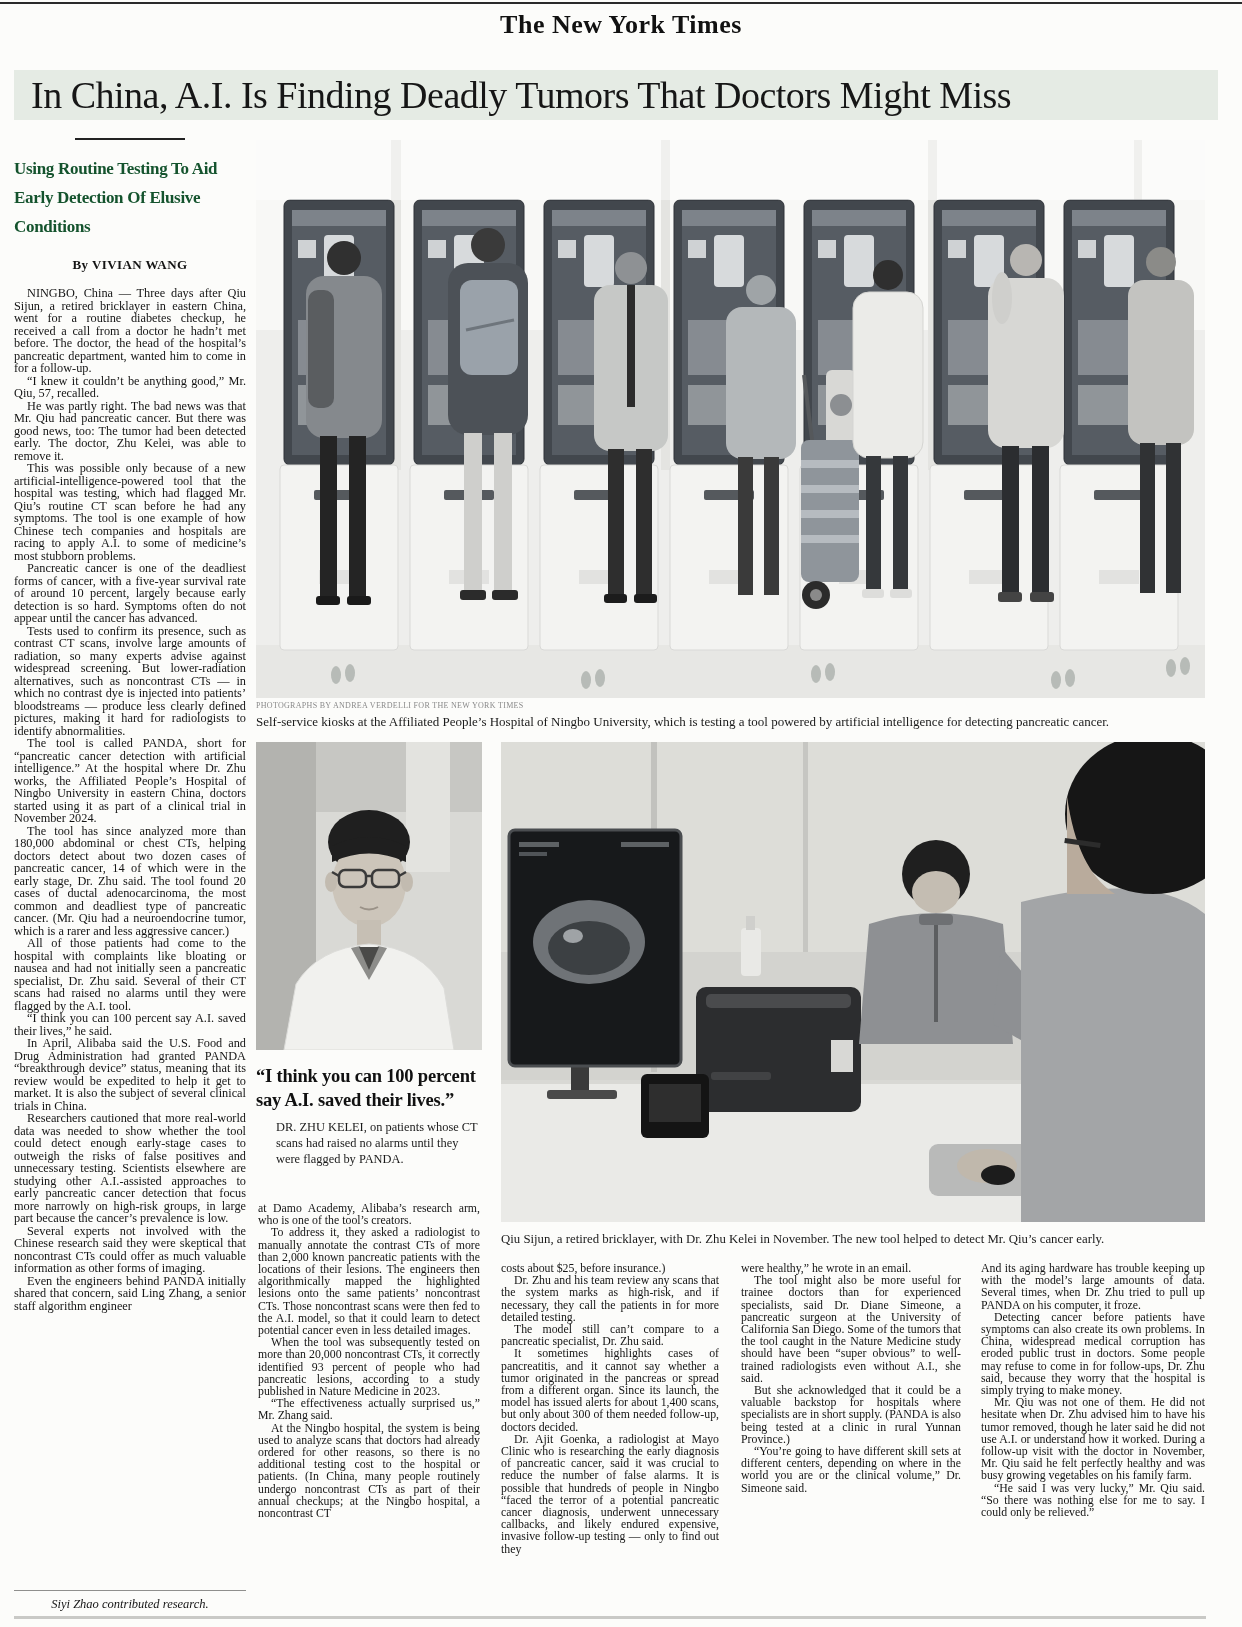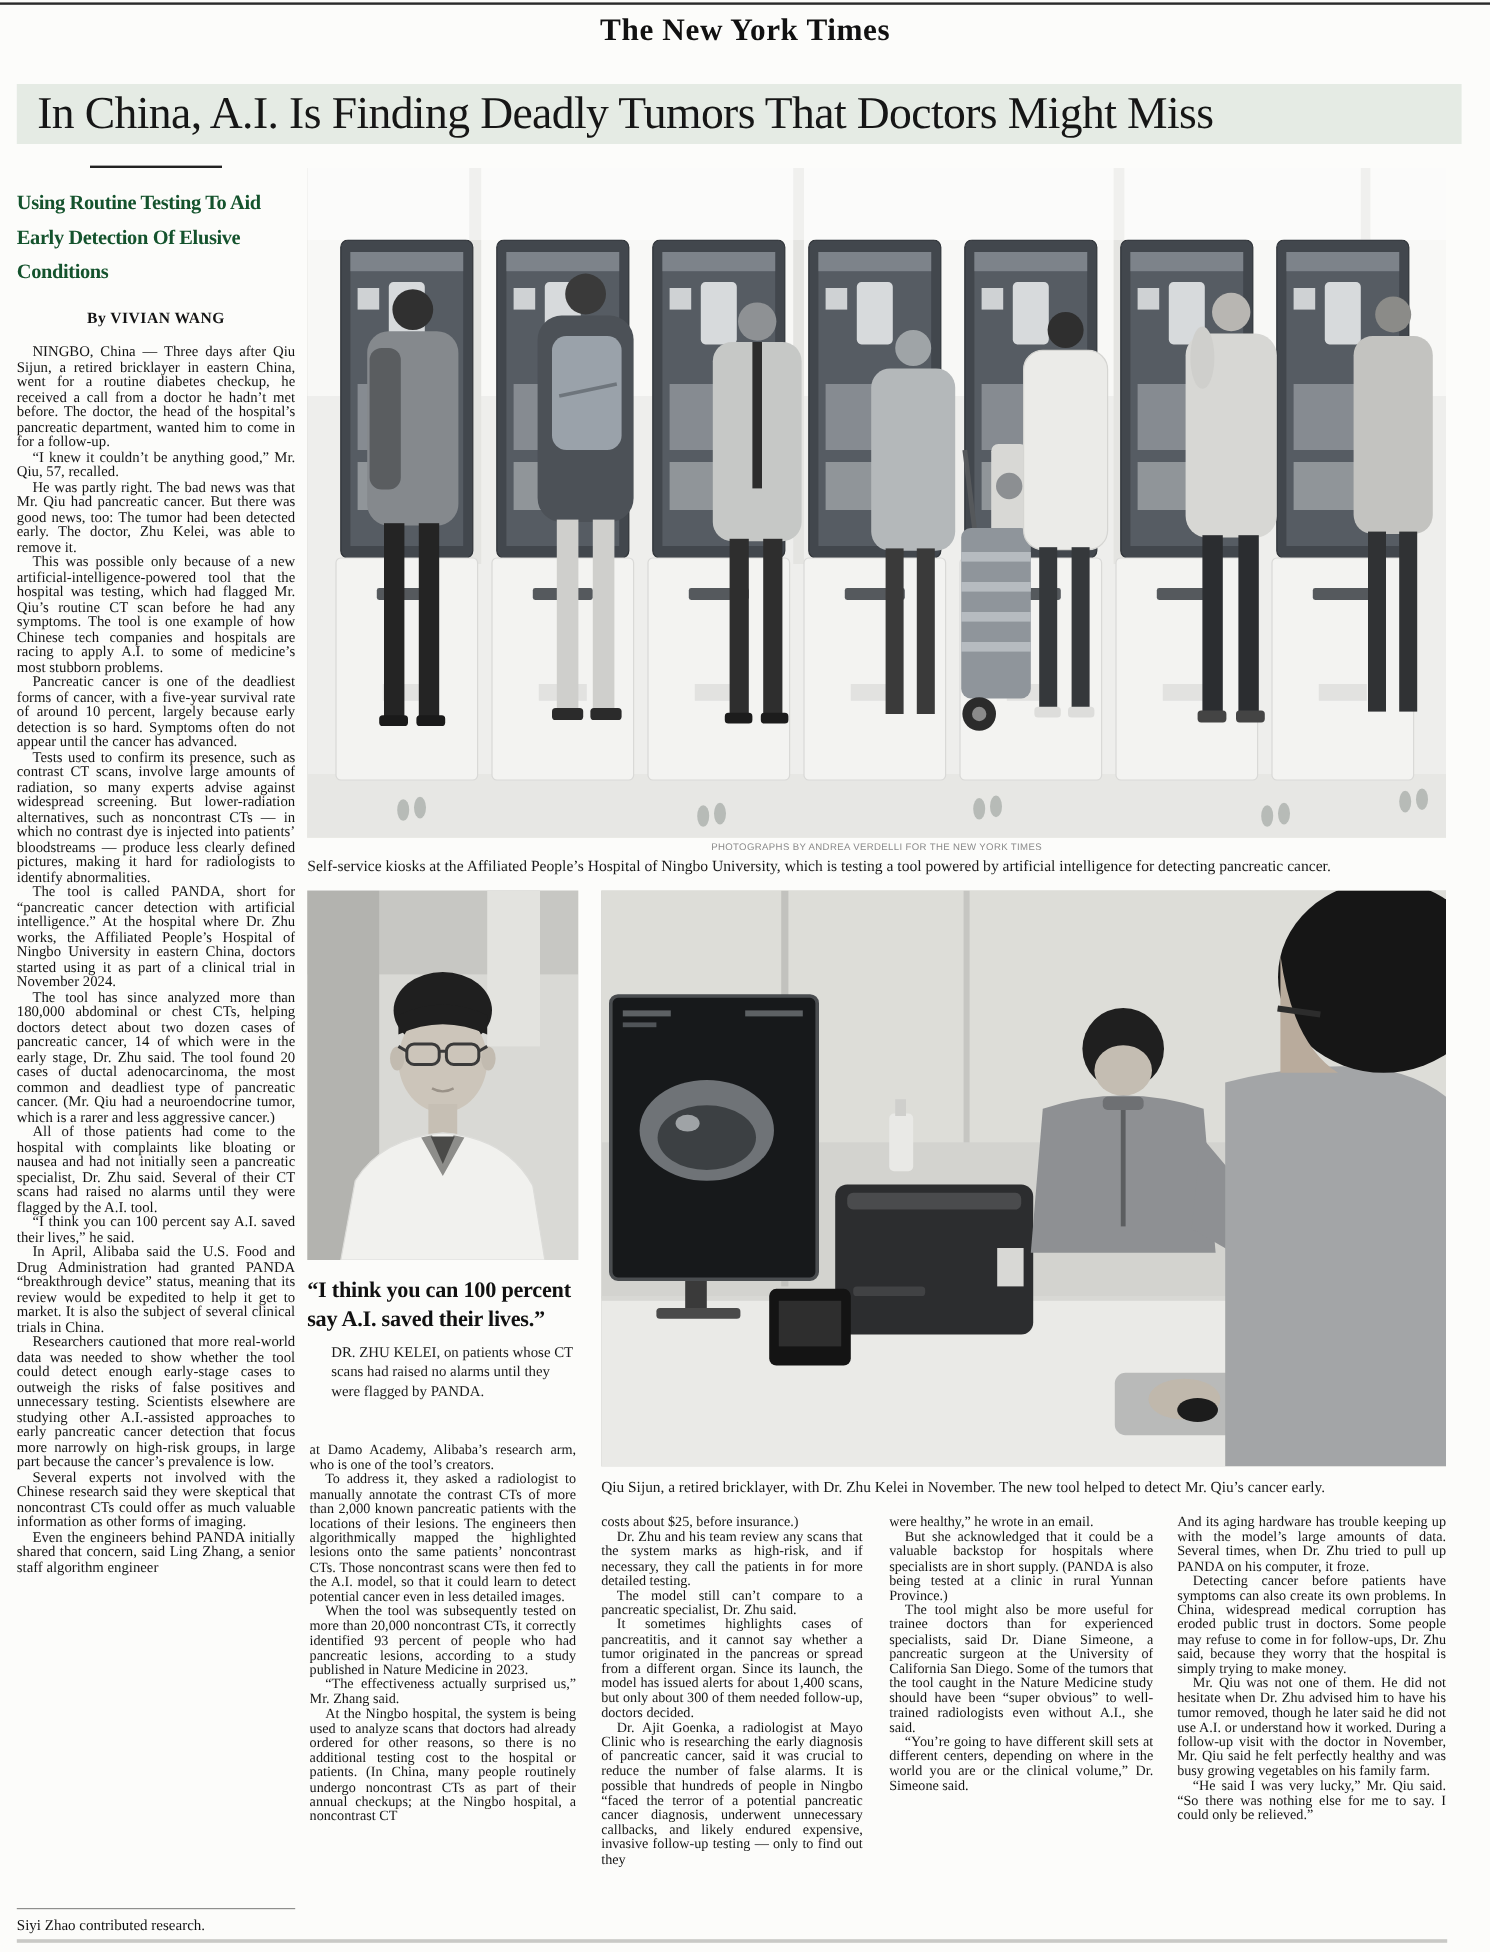--- a/index.html
+++ b/index.html
@@ -32,28 +32,28 @@
     text-align:center; font-weight:700; font-size:13px; letter-spacing:0.4px;
     margin:16px 0 14px 0;
   }
   .bodybox { overflow:hidden; }
   .left-col .bodybox { height:1296px; }
   .p { margin:0; text-indent:13px; text-align:justify; }
   .p.ni { text-indent:0; }
   .bt  { font-size:12.3px; line-height:12.5px; }
   .bts { font-size:11.8px; line-height:12.2px; }
   .contrib-rule { border:none; border-top:1px solid #8f8f8d; margin:7px 0 0 0; }
-  .contrib { font-size:12.5px; padding-top:6px; }
+  .contrib { font-style:italic; font-size:12.5px; padding-top:6px;text-align:center; }
   
   .photo { position:absolute; background:#dcdcd8; overflow:hidden; }
   .photo svg { display:block; }
   .photo-kiosks { left:256px; top:140px; width:949px; height:558px; }
   .credit {
-    position:absolute; left:256px; top:701px; width:949px; text-align:center;
-    font-family:Liberation Sans, sans-serif; font-size:8px; letter-spacing:0.3px;
+    position:absolute; left:256px; top:701px; width:949px; text-align:left;
+    font-family:Liberation Serif, serif; font-size:8px; letter-spacing:0.3px;
     color:#8a8a8a; text-transform:uppercase;
   }
   .caption { position:absolute; font-size:13px; line-height:16px; color:#1a1a1a; }
   .caption-kiosks { left:256px; top:714px; width:949px; }
   .photo-portrait { left:256px; top:742px; width:226px; height:308px; }
   .photo-exam { left:501px; top:742px; width:704px; height:480px; }
   .caption-exam { left:501px; top:1231px; width:735px; font-size:12.8px; }
   
   .pullquote { position:absolute; left:256px; top:1064px; width:226px; }
   .pq-text { font-size:18.5px; line-height:24px; font-weight:700; letter-spacing:-0.2px; color:#111; }
@@ -391,22 +391,22 @@
   <div class="col col-3 bts">
     <p class="p ni">costs about $25, before insurance.)</p>
     <p class="p">Dr. Zhu and his team review any scans that the system marks as high-risk, and if necessary, they call the patients in for more detailed testing.</p>
     <p class="p">The model still can’t compare to a pancreatic specialist, Dr. Zhu said.</p>
     <p class="p">It sometimes highlights cases of pancreatitis, and it cannot say whether a tumor originated in the pancreas or spread from a different organ. Since its launch, the model has issued alerts for about 1,400 scans, but only about 300 of them needed follow-up, doctors decided.</p>
     <p class="p">Dr. Ajit Goenka, a radiologist at Mayo Clinic who is researching the early diagnosis of pancreatic cancer, said it was crucial to reduce the number of false alarms. It is possible that hundreds of people in Ningbo “faced the terror of a potential pancreatic cancer diagnosis, underwent unnecessary callbacks, and likely endured expensive, invasive follow-up testing — only to find out they</p>
   </div>
 
   <div class="col col-4 bts">
     <p class="p ni">were healthy,” he wrote in an email.</p>
+    <p class="p">The tool might also be more useful for trainee doctors than for experienced specialists, said Dr. Diane Simeone, a pancreatic surgeon at the University of California San Diego. Some of the tumors that the tool caught in the Nature Medicine study should have been “super obvious” to well-trained radiologists even without A.I., she said.</p>
     <p class="p">But she acknowledged that it could be a valuable backstop for hospitals where specialists are in short supply. (PANDA is also being tested at a clinic in rural Yunnan Province.)</p>
-    <p class="p">The tool might also be more useful for trainee doctors than for experienced specialists, said Dr. Diane Simeone, a pancreatic surgeon at the University of California San Diego. Some of the tumors that the tool caught in the Nature Medicine study should have been “super obvious” to well-trained radiologists even without A.I., she said.</p>
     <p class="p">“You’re going to have different skill sets at different centers, depending on where in the world you are or the clinical volume,” Dr. Simeone said.</p>
   </div>
 
   <div class="col col-5 bts">
     <p class="p ni">And its aging hardware has trouble keeping up with the model’s large amounts of data. Several times, when Dr. Zhu tried to pull up PANDA on his computer, it froze.</p>
     <p class="p">Detecting cancer before patients have symptoms can also create its own problems. In China, widespread medical corruption has eroded public trust in doctors. Some people may refuse to come in for follow-ups, Dr. Zhu said, because they worry that the hospital is simply trying to make money.</p>
     <p class="p">Mr. Qiu was not one of them. He did not hesitate when Dr. Zhu advised him to have his tumor removed, though he later said he did not use A.I. or understand how it worked. During a follow-up visit with the doctor in November, Mr. Qiu said he felt perfectly healthy and was busy growing vegetables on his family farm.</p>
     <p class="p">“He said I was very lucky,” Mr. Qiu said. “So there was nothing else for me to say. I could only be relieved.”</p>
   </div>
 

